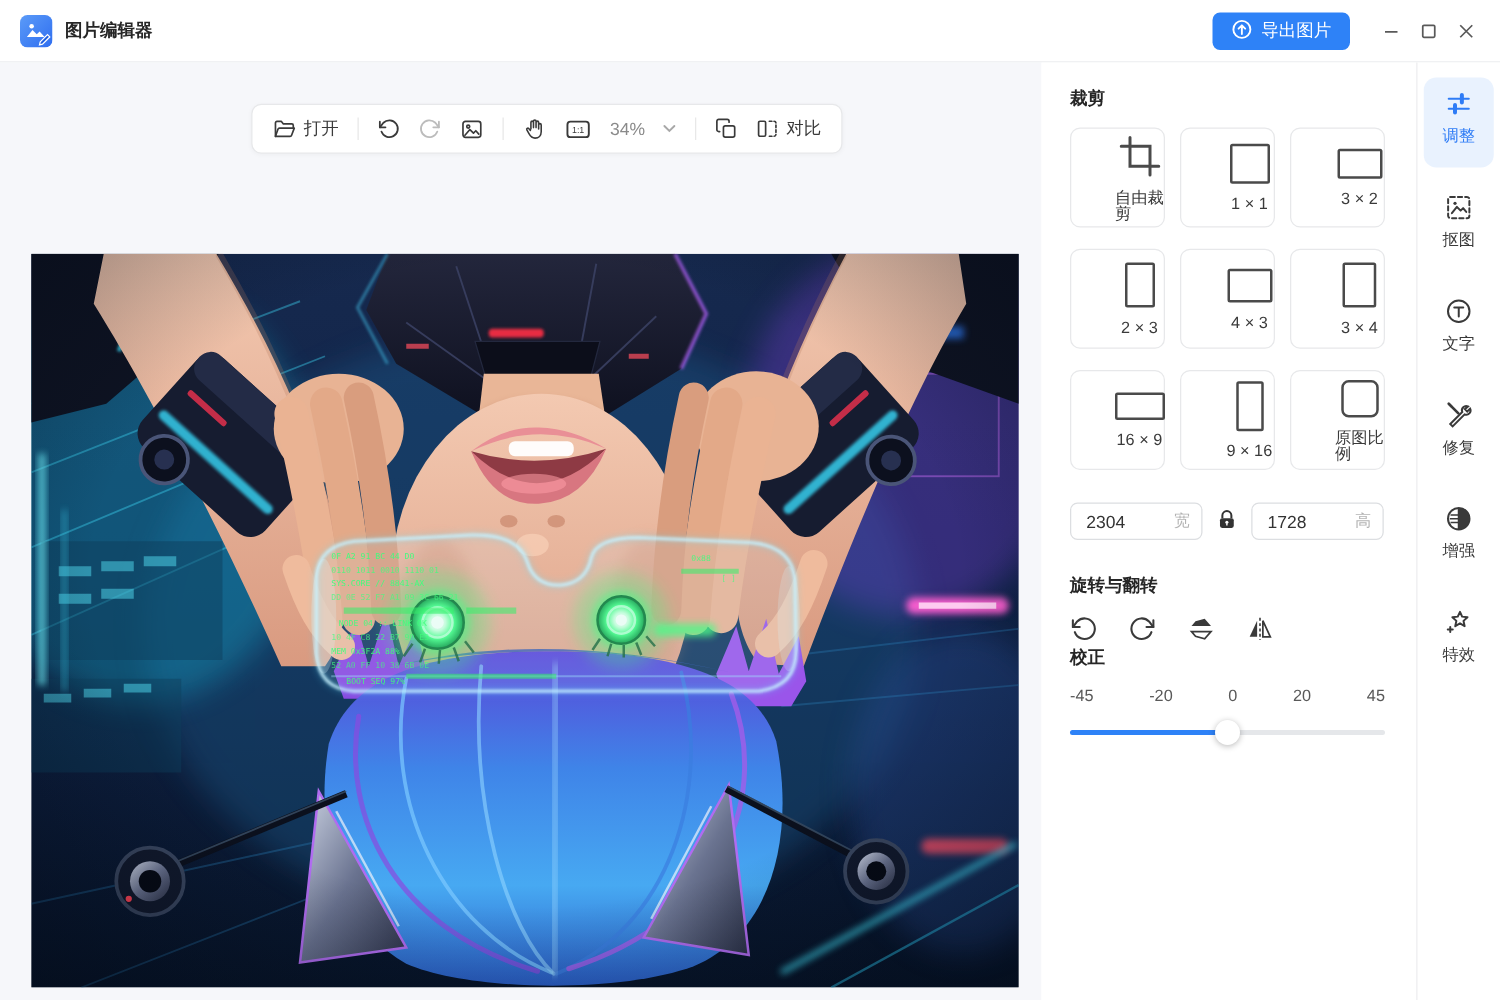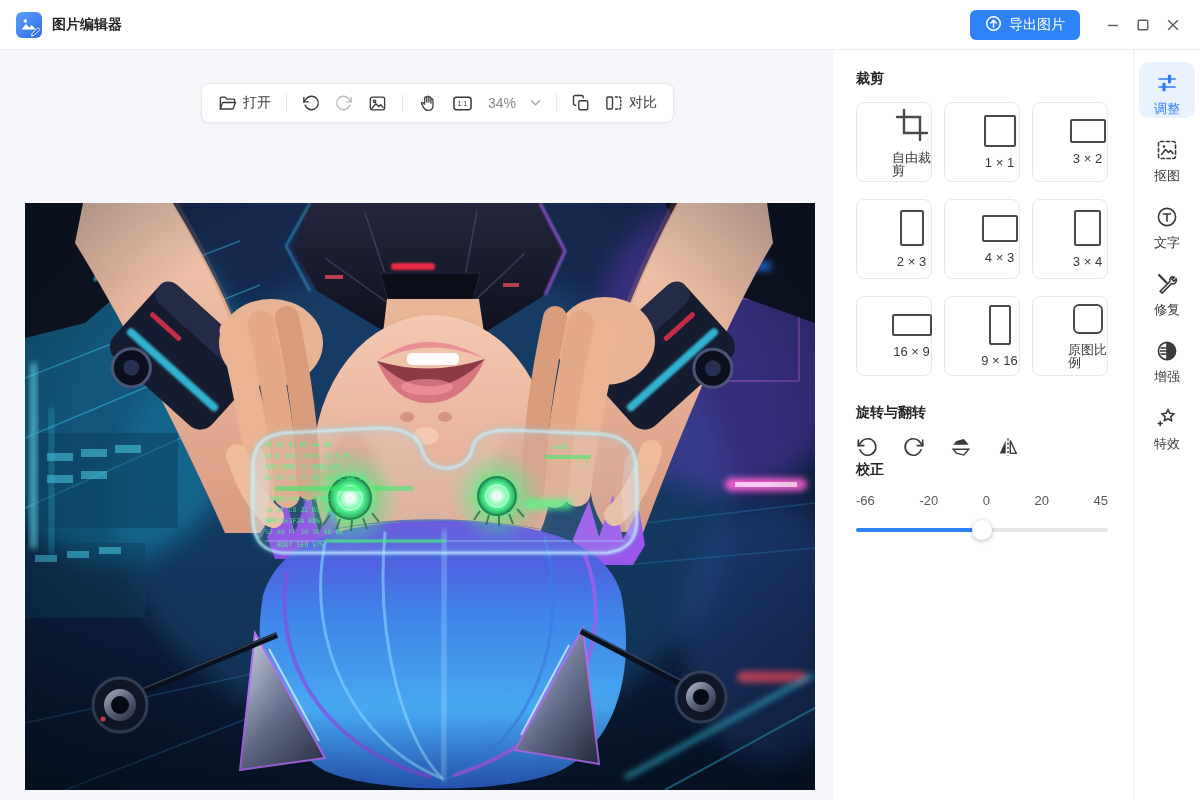--- a/index.html
+++ b/index.html
@@ -50,21 +50,21 @@
 
   .corr-section { }
   .ticks { display:flex; justify-content:space-between; font-size:13px; color:#595959; margin-bottom:12px; }
   .slider { position:relative; height:20px; cursor:pointer; }
   .slider-track { position:absolute; left:0; right:0; top:8px; height:4px; border-radius:2px; background:#e5e7ea; }
   .slider-fill { position:absolute; left:0; top:8px; height:4px; border-radius:2px; background:#2e82f7; width:50%; }
   .slider-thumb { position:absolute; left:50%; top:0; width:20px; height:20px; border-radius:50%; background:#fff; box-shadow:0 1px 5px rgba(0,0,0,.28); transform:translateX(-50%); }
 
   
   .tool-sidebar { width:67px; flex:0 0 auto; border-left:1px solid #ededf0; background:#fff; display:flex; flex-direction:column; align-items:center; padding-top:12px; gap:11px; }
-  .side-item { width:56px; padding:9px 0 0; border-radius:10px; display:flex; flex-direction:column; align-items:center; gap:5px; font-size:13px; color:#3a3a3a; cursor:pointer; background:none; border:none; font-family:inherit; }
+  .side-item { width:56px; padding:9px 0 16px; border-radius:10px; display:flex; flex-direction:column; align-items:center; gap:5px; font-size:13px; color:#3a3a3a; cursor:pointer; background:none; border:none; font-family:inherit; }
   .side-item.active { background:#e9f2fe; color:#2e7cf6; }
   .side-item .sicon { display:flex; }
 </style>
 </head>
 <body>
 
 <header class="titlebar">
   <span class="logo">
     <svg viewBox="0 0 26 26">
         <defs>
@@ -484,20 +484,40 @@
           <span class="crop-shape" style="width:22px;height:40px"></span>
           <span class="crop-label">9 × 16</span>
         </div>
         <div class="crop-card">
           <span class="crop-shape rounded" style="width:30px;height:30px"></span>
           <span class="crop-label">原图比例</span>
         </div>
       </div>
 
     <div class="size-section">
+      <div class="size-row">
+        <span class="size-input-wrap">
+          <input type="text" value="2304" style="">
+          <span class="unit">宽</span>
+        </span>
+        <button class="lock-btn">
+          <span>
+            <svg width="19" height="19" viewBox="0 0 20 20">
+              <path d="M6.2 9V6.8a3.8 3.8 0 0 1 7.6 0V9" fill="none" stroke="#333" stroke-width="1.7"></path>
+              <rect x="4.2" y="9" width="11.6" height="8.2" rx="1.8" fill="#333"></rect>
+              <circle cx="10" cy="12.4" r="1.3" fill="#fff"></circle>
+                <path d="M10 13.3v1.8" stroke="#fff" stroke-width="1.2"></path>
+            </svg>
+          </span>
+        </button>
+        <span class="size-input-wrap">
+          <input type="text" value="1728" style="">
+          <span class="unit">高</span>
+        </span>
+      </div>
     </div>
 
     <div class="rotate-section">
       <h3 class="section-title">旋转与翻转</h3>
       <div class="rotate-row">
         <button class="icon-btn">
           <span>
             <svg width="22" height="22" viewBox="0 0 24 24" fill="none" stroke="#3a3a3a" stroke-width="1.8" stroke-linecap="round" stroke-linejoin="round">
               <polyline points="2.5 4.5 2.5 10.5 8.5 10.5"></polyline>
                 <path d="M4.2 15a9 9 0 1 0 2.1-9.4L2.5 10.5"></path>
@@ -528,21 +548,21 @@
               <path d="M14.5 5v14L21 19z" fill="none" stroke="#3a3a3a" stroke-width="1.5"></path>
             </svg>
           </span>
         </button>
       </div>
     </div>
 
     <div class="corr-section">
       <h3 class="section-title">校正</h3>
       <div class="ticks">
-        <span>-66</span>
+        <span>-45</span>
         <span>-20</span>
         <span>0</span>
         <span>20</span>
         <span>45</span>
       </div>
       <div class="slider">
         <div class="slider-track"></div>
         <div class="slider-fill" id="slider-fill" style="width: 50%;"></div>
         <div class="slider-thumb" id="slider-thumb" style="left: 50%;"></div>
       </div>

